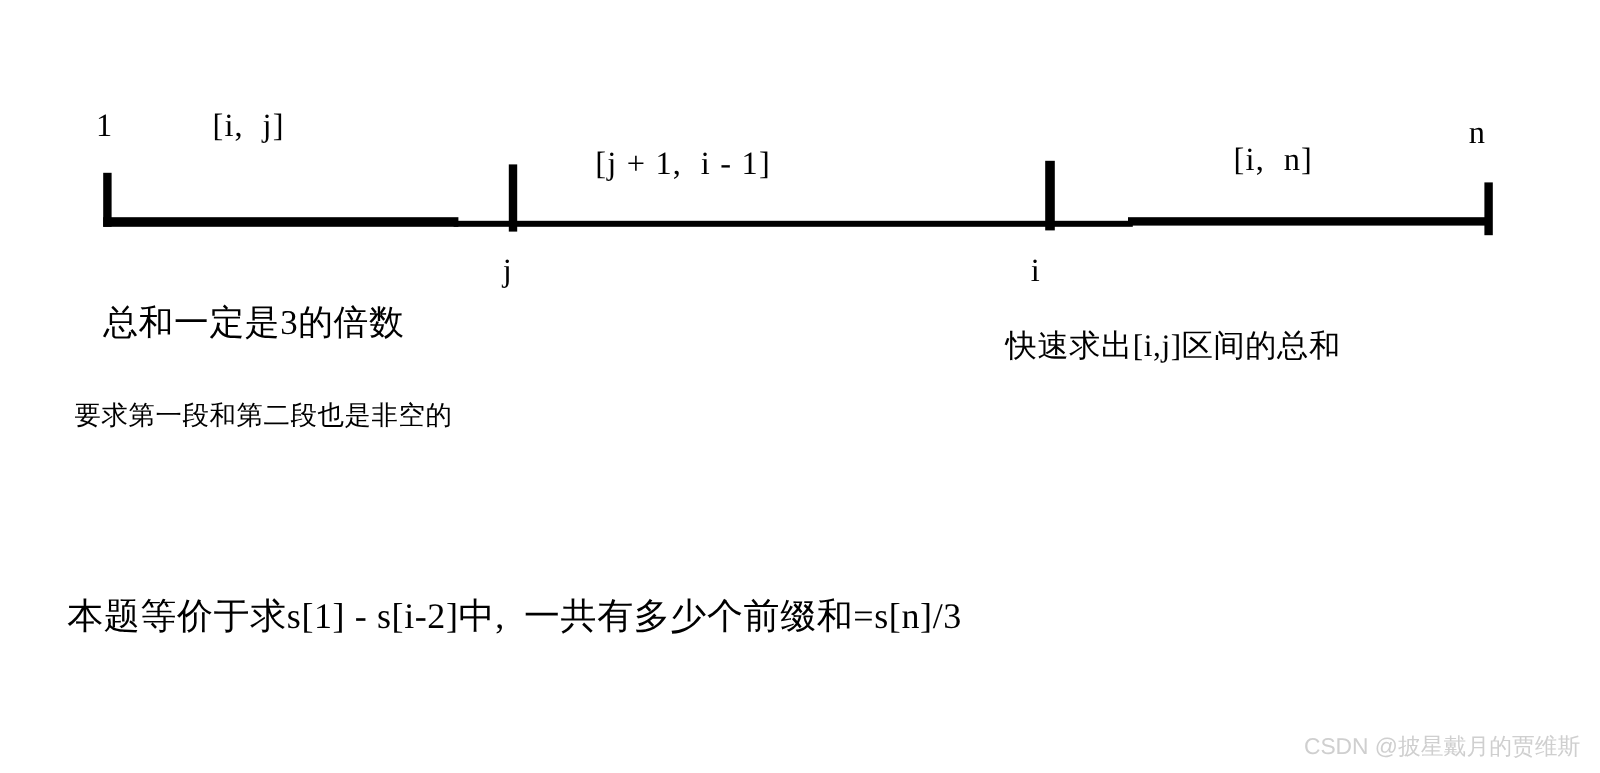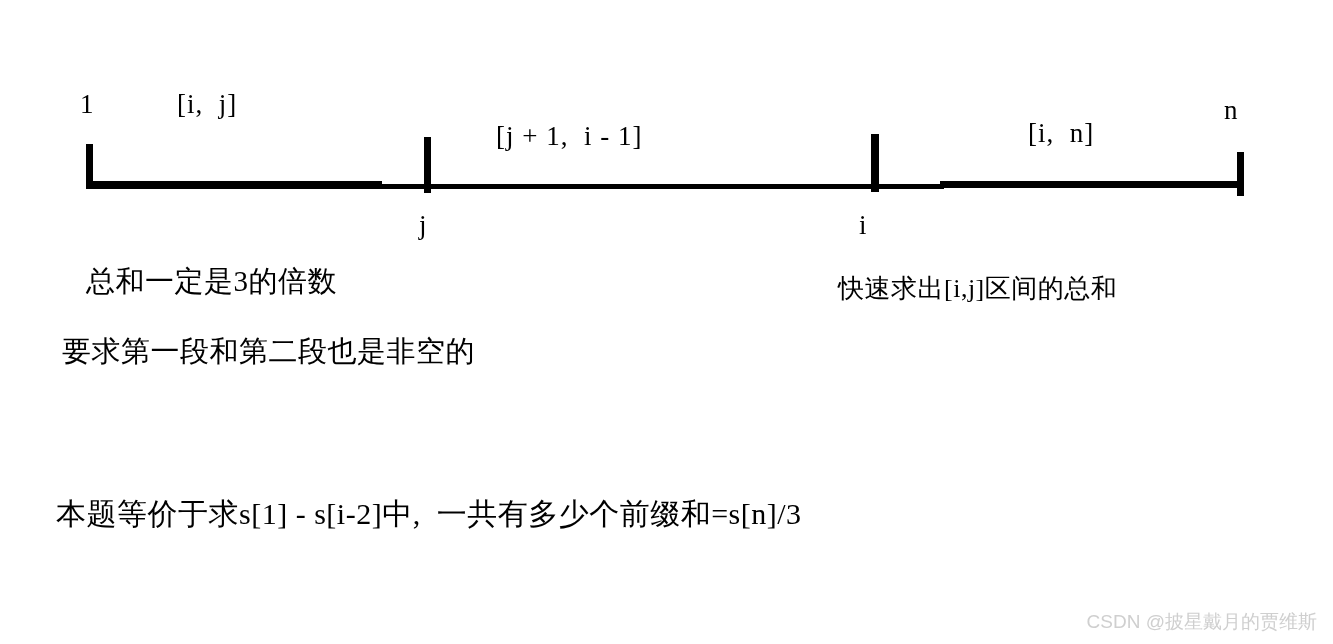--- a/index.html
+++ b/index.html
@@ -88,23 +88,23 @@
   #tickname-i     { left: 859px; top: 210px; }
 
   
   .note {
     position: absolute;
     white-space: pre;
     font-size: 28px;
     line-height: 1.45;
     letter-spacing: 0.5px;
   }
-  #note-total     { left: 86px;  top: 260px; font-size: 29px; }
+  #note-total     { left: 86px;  top: 248px; font-size: 29px; }
   #note-fast      { left: 838px; top: 270px; font-size: 26px; }
-  #note-require   { left: 62px;  top: 330px; font-size: 29px; }
+  #note-require   { left: 62px;  top: 330px; font-size: 22px; }
   #note-conclusion{ left: 56px;  top: 492px; font-size: 30px; }
 
   
   #watermark {
     position: absolute;
     right: 16px;
     bottom: 9px;
     font-size: 19px;
     color: #cfcfcf;
     font-family: "Liberation Sans", sans-serif;

